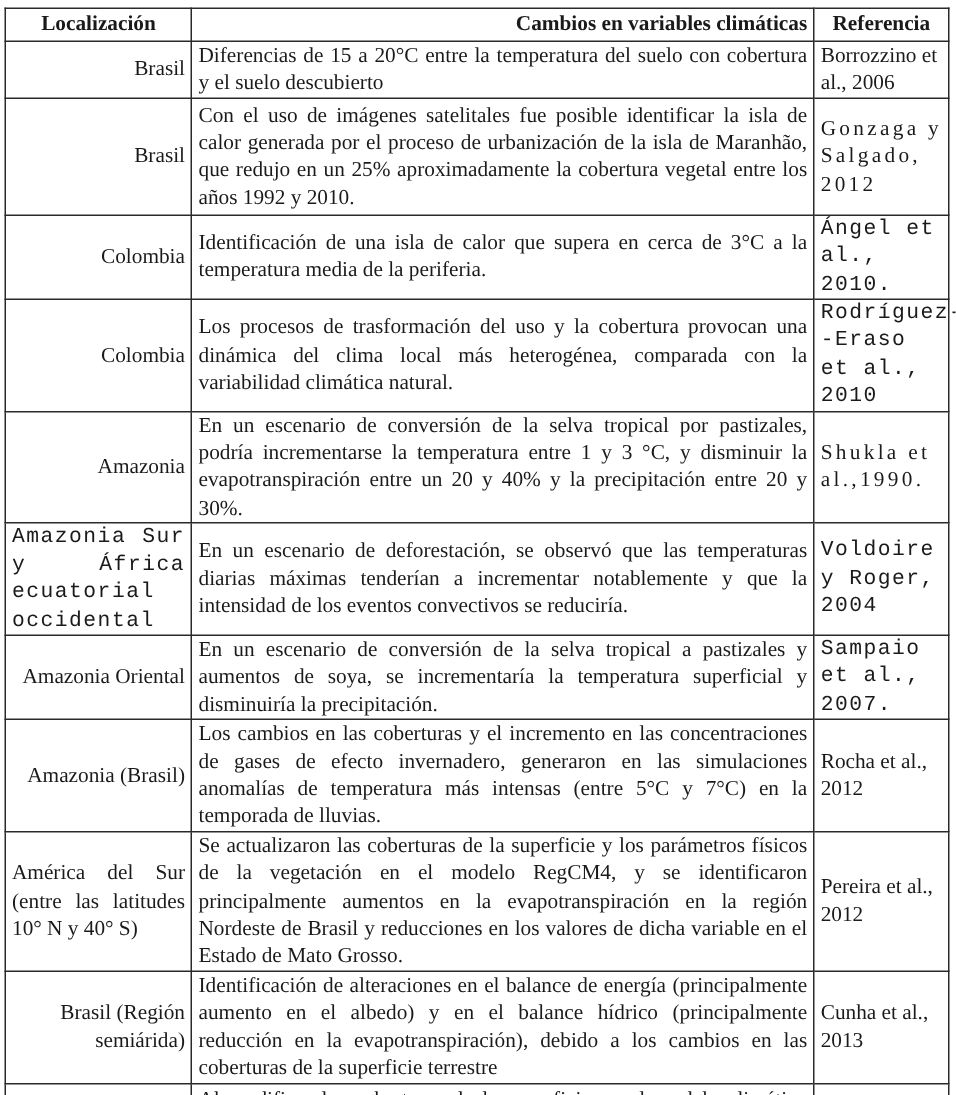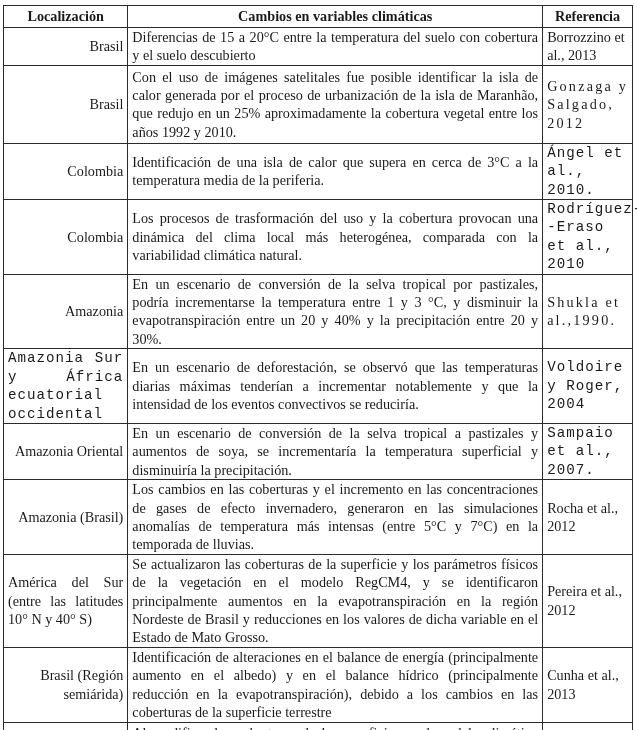--- a/index.html
+++ b/index.html
@@ -17,21 +17,21 @@
   .tbl td, .tbl th {
     border: 1px solid #2a2a2a;
     padding: 0 4px;
     vertical-align: middle;
   }
   .tbl th { font-weight: bold; height: 21px; }
   .c1 { width: 119px; text-align: left; }
   .c2 { width: 397px; }
   .c3 { width: 86px; }
   th.c1 { text-align: center; }
-  th.c2 { text-align: center; }
+  th.c2 { text-align: right; }
   th.c3 { text-align: center; }
   .section td { font-weight: bold; height: 19px; border-left: 1px solid #2a2a2a; }
   td.loc { text-align: right; }
   td.chg { text-align: justify; }
   td.ref { text-align: left; }
   .r1 { height: 36px; }
   .r2 { height: 78px; }
   .r3 { height: 37px; }
   .r4 { height: 53px; }
   .s1 { height: 54px; }
@@ -57,21 +57,21 @@
     <tr>
       <th class="c1">Localización</th>
       <th class="c2">Cambios en variables climáticas</th>
       <th class="c3">Referencia</th>
     </tr>
   </thead>
   <tbody>
     <tr class="r1">
       <td class="loc">Brasil</td>
       <td class="chg">Diferencias de 15 a 20°C entre la temperatura del suelo con cobertura y el suelo descubierto</td>
-      <td class="ref">Borrozzino et al., 2013</td>
+      <td class="ref">Borrozzino et al., 2006</td>
     </tr>
     <tr class="r2">
       <td class="loc">Brasil</td>
       <td class="chg">Con el uso de imágenes satelitales fue posible identificar la isla de calor generada por el proceso de urbanización de la isla de Maranhão, que redujo en un 25% aproximadamente la cobertura vegetal entre los años 1992 y 2010.</td>
       <td class="ref spaced">Gonzaga y Salgado, 2012</td>
     </tr>
     <tr class="r3">
       <td class="loc">Colombia</td>
       <td class="chg">Identificación de una isla de calor que supera en cerca de 3°C a la temperatura media de la periferia.</td>
       <td class="ref spaced2">Ángel et al., 2010.</td>

